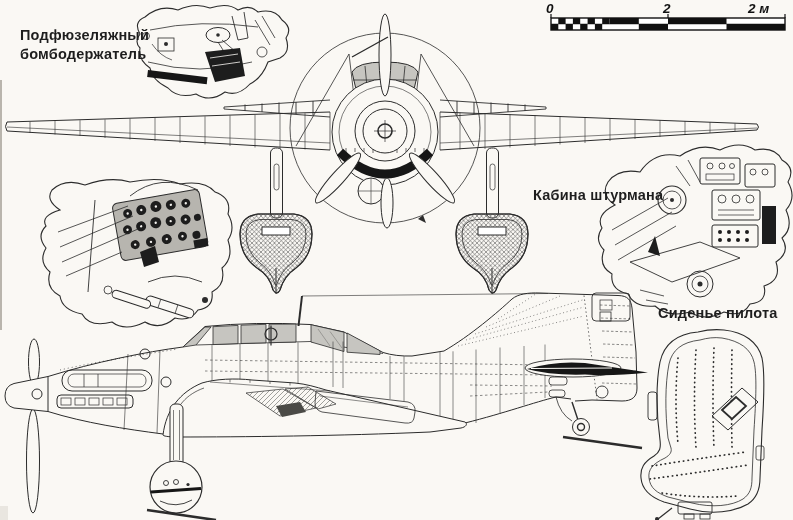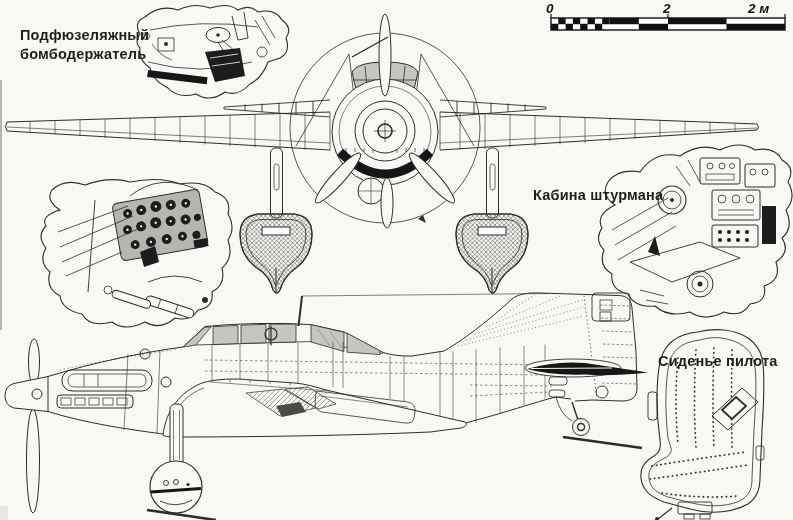--- a/index.html
+++ b/index.html
@@ -370,20 +370,20 @@
       </g>
       <path d="M551,24 L785,24" stroke="#111" stroke-width="0.5"></path>
       <path d="M551,14 L551,18 M668,14 L668,18 M785,14 L785,18" stroke="#111" stroke-width="1.2"></path>
     </g>
 
     <path d="M1,80 L1,330" stroke="#b9b5ad" stroke-width="2"></path>
   </svg>
 
   <div class="lbl" style="left:20px;top:26px;width:124px;">Подфюзеляжный бомбодержатель</div>
   <div class="lbl" style="left:533px;top:174px;margin-top:12px;">Кабина штурмана</div>
-  <div class="lbl" style="left:658px;top:304px;margin-top:48px;">Сиденье пилота</div>
+  <div class="lbl" style="left:658px;top:304px;">Сиденье пилота</div>
 
   <div class="scale-num" style="left:546px;top:1px;">0</div>
   <div class="scale-num" style="left:663px;top:1px;">2</div>
   <div class="scale-num" style="left:748px;top:1px;">2 м</div>
 
   <div class="smudge" style="left:0;top:506px;width:8px;height:14px;"></div>
 </div>
 
 </body></html>

